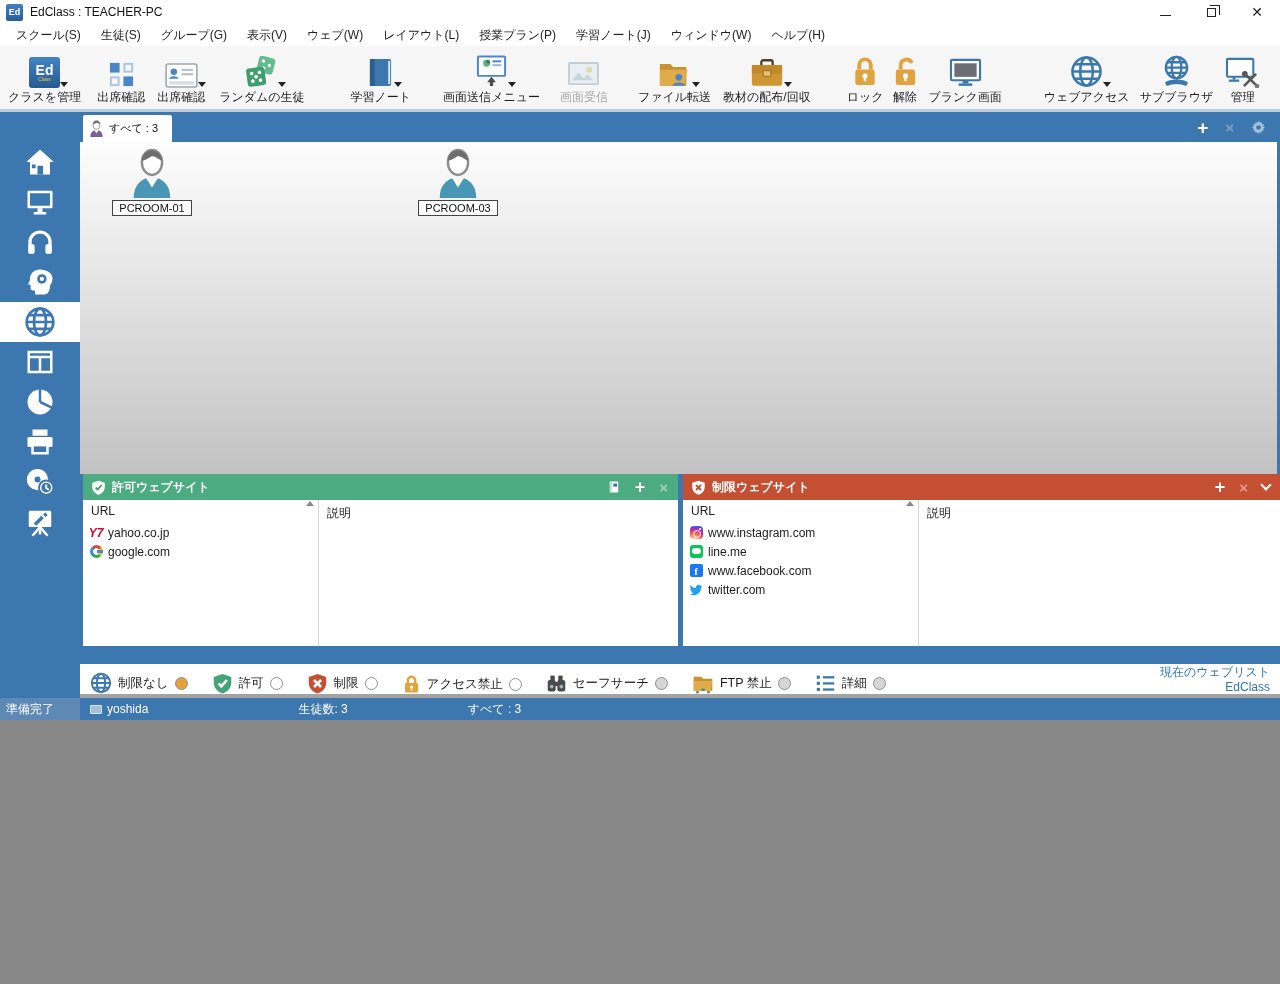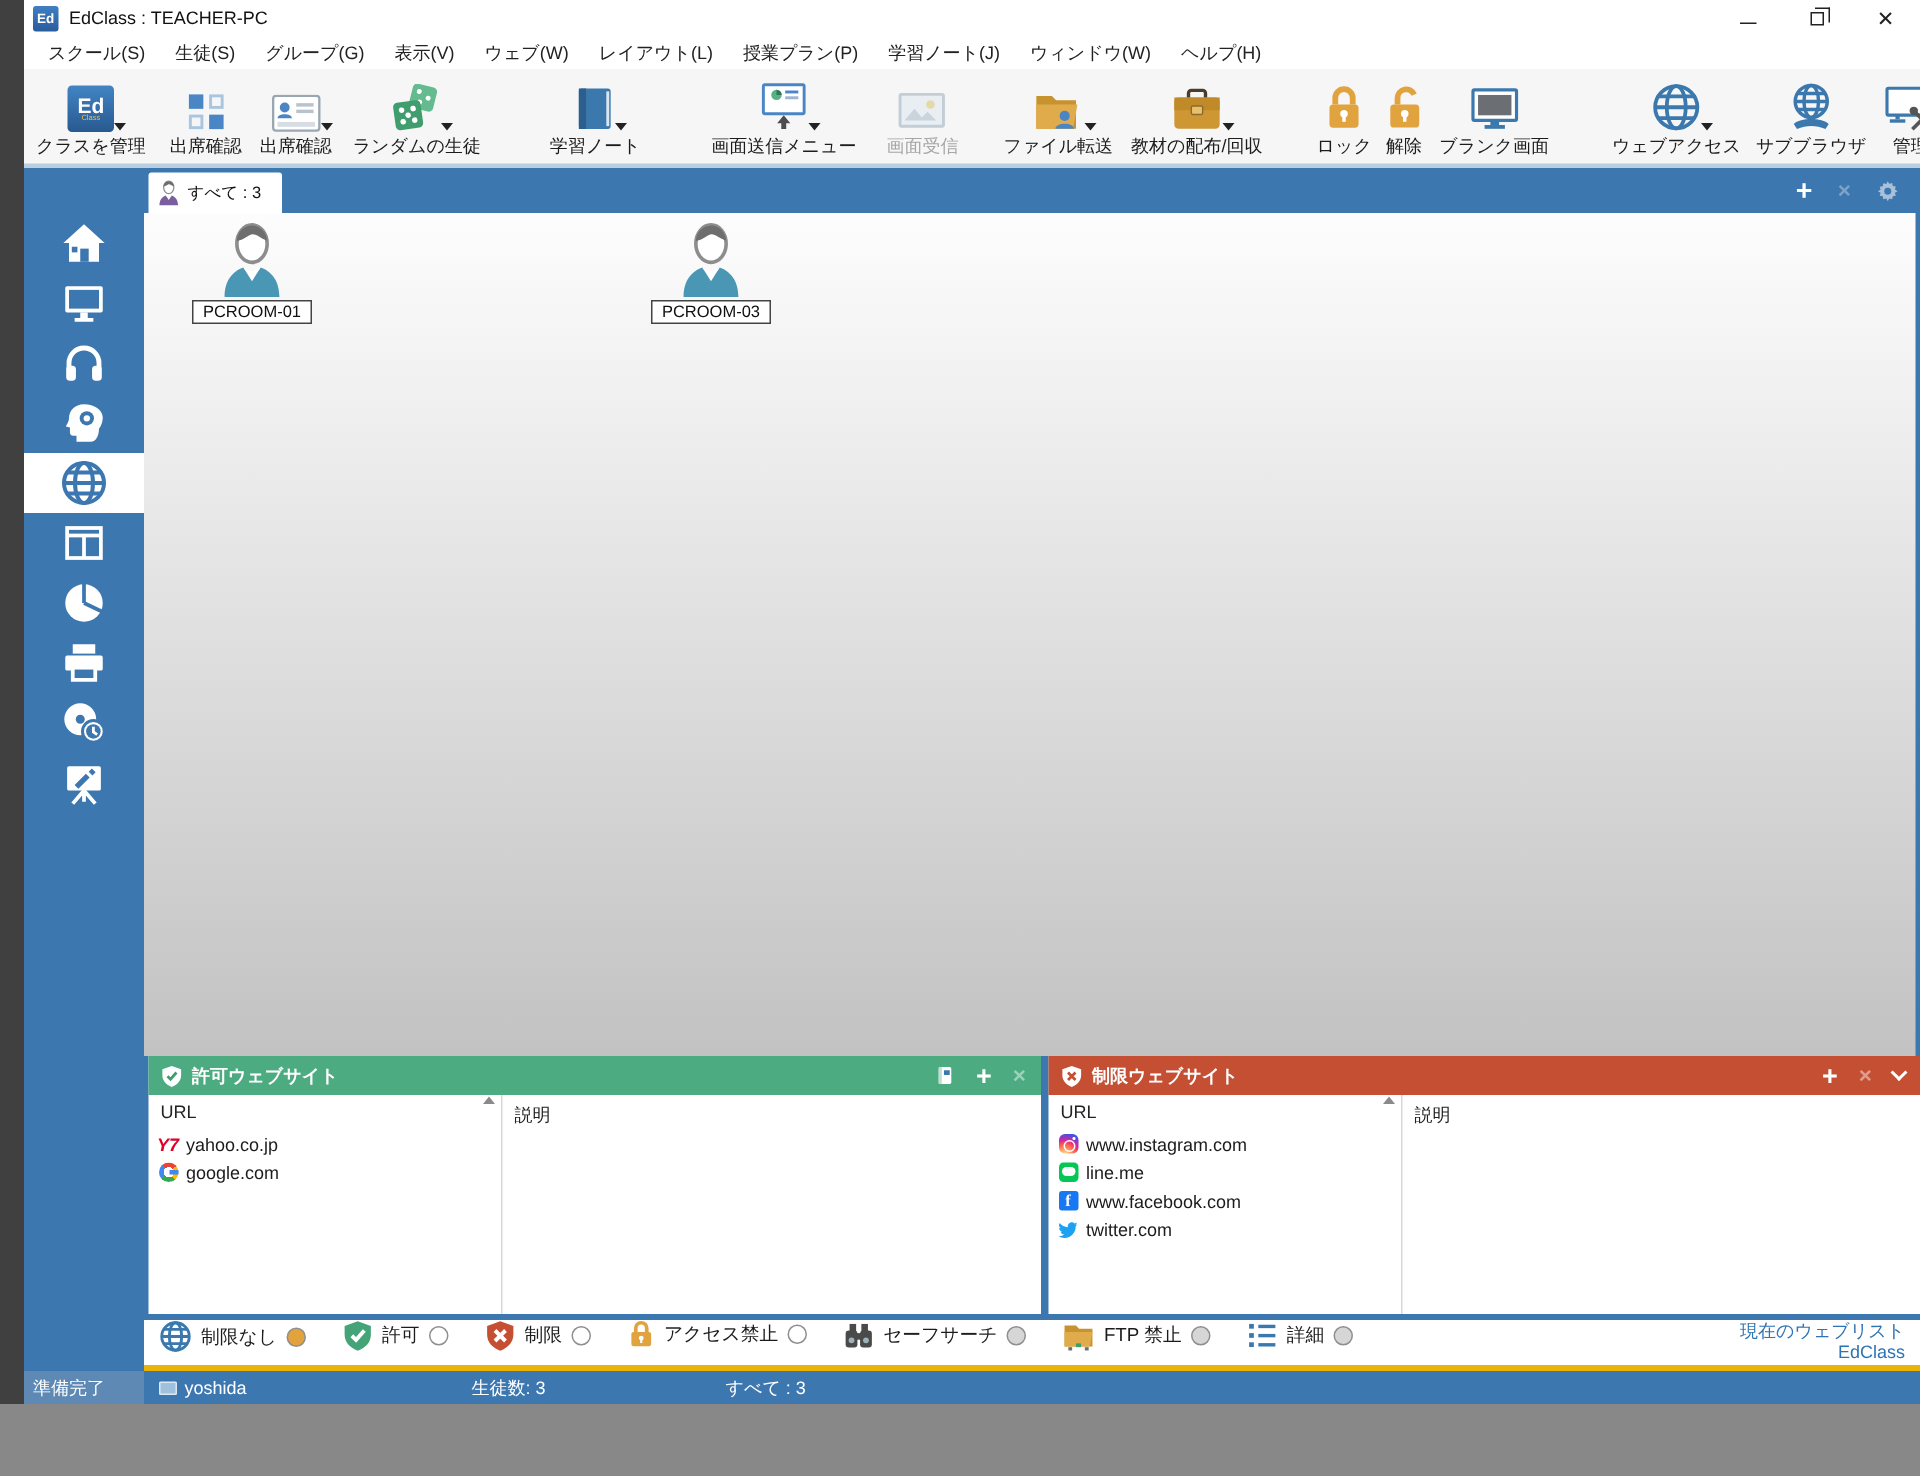--- a/index.html
+++ b/index.html
@@ -1,18 +1,18 @@
 <!DOCTYPE html>
 <html><head>
 <meta charset="utf-8">
 <style>
   * { box-sizing: border-box; }
   html,body { margin:0; padding:0; }
   body { font-family:"Liberation Sans", sans-serif; background:#888; }
-  .window { width:1280px; height:936px; background:#404040; display:flex; flex-direction:column; overflow:hidden;padding-left:16px; }
+  .window { width:1280px; height:720px; background:#404040; display:flex; flex-direction:column; overflow:hidden; }
 
   
   .titlebar { height:24px; background:#fff; display:flex; align-items:center; flex:0 0 auto; }
   .app-logo { width:17px; height:17px; margin:0 7px 0 6px; border-radius:2px;
     background:linear-gradient(#3f7fc1,#295c9c); color:#fff; font-size:9px; font-weight:bold;
     display:flex; align-items:center; justify-content:center; }
   .title-text { font-size:12px; color:#111; }
   .win-controls { margin-left:auto; display:flex; height:100%; }
   .win-btn { width:46px; display:flex; align-items:center; justify-content:center; color:#222; }
   .min-glyph { width:11px; border-bottom:1px solid #222; height:1px; margin-top:6px;}
@@ -81,21 +81,21 @@
   .google-g:after { content:""; position:absolute; right:0px; top:5px; width:6px; height:3px; background:#4285f4; }
   .ig { width:13px; height:13px; border-radius:4px; position:relative;
       background:radial-gradient(circle at 30% 110%, #fdf497 0%, #fd5949 45%, #d6249f 60%, #285AEB 90%); }
   .ig:before { content:""; position:absolute; left:3.5px; top:3.5px; width:6px; height:6px; border:1.2px solid #fff; border-radius:50%; }
   .ig:after { content:""; position:absolute; right:2px; top:2px; width:1.6px; height:1.6px; background:#fff; border-radius:50%; }
   .line-ic { width:13px; height:13px; border-radius:3px; background:#06c755; position:relative; }
   .line-ic:before { content:""; position:absolute; left:2px; top:3px; width:9px; height:6px; background:#fff; border-radius:3px; }
   .fb { width:13px; height:13px; border-radius:2px; background:#1877f2; color:#fff; font-weight:bold; font-size:11px; display:flex; align-items:flex-end; justify-content:center; line-height:1; font-family:"Liberation Serif", serif; }
 
   
-  .webbar { height:34px; background:#fff; display:flex; align-items:flex-start; padding-left:10px; border-bottom:4px solid #eab308; flex:0 0 auto; }
+  .webbar { height:34px; background:#fff; display:flex; align-items:flex-end; padding-left:10px; border-bottom:4px solid #a3a3a3; flex:0 0 auto;margin-top:14px; }
   .mode { display:flex; align-items:center; gap:6px; margin-right:24px; }
   .mode-label { font-size:12.5px; color:#1c1c1c; white-space:nowrap; }
   .radio { width:13px; height:13px; border-radius:50%; border:1.5px solid #8f8f8f; background:#fff; flex:0 0 auto; }
   .radio.sel { background:#e2a33c; }
   .radio.dis { background:#d6d6d6; }
   .current-list { margin-left:auto; text-align:right; padding-right:10px; color:#2e74b5; font-size:12px; line-height:1.2; }
 
   
   .statusbar { height:22px; background:#3d77b0; display:flex; align-items:center; color:#fff; font-size:12px; flex:0 0 auto; }
   .status-ready { width:80px; height:100%; background:#5d89b4; display:flex; align-items:center; padding-left:6px; flex:0 0 auto; }
@@ -206,21 +206,21 @@
         <svg viewBox="0 0 28 32" width="27" height="31">
             <rect x="3" y="2" width="22" height="28" rx="2" fill="#3b78ad"></rect>
             <rect x="3" y="2" width="5" height="28" fill="#2c5f8d"></rect>
             <rect x="22" y="4" width="2" height="24" fill="#dce6ef"></rect>
           </svg>
         <span class="caret-down"></span>
       </div>
       <div class="tool-label">学習ノート</div>
     </div>
 
-    <div class="tool" style="margin-left:47px">
+    <div class="tool" style="margin-left:32px">
       <div class="tool-icon">
         <svg viewBox="0 0 34 34" width="33" height="33">
             <rect x="3" y="1.5" width="28" height="20" rx="1" fill="#fff" stroke="#4a86c5" stroke-width="2"></rect>
             <circle cx="12" cy="8.5" r="3.6" fill="#57b184"></circle>
             <path d="M12 8.5 V4.9 A3.6 3.6 0 0 1 15.6 8.5 Z" fill="#2c7a52"></path>
             <rect x="18" y="5.5" width="9" height="2" fill="#4a86c5"></rect>
             <rect x="18" y="9.5" width="9" height="2" fill="#9ab6d2"></rect>
             <path d="M17 22.5 l-4.5 5.5 h2.8 v4 h3.4 v-4 h2.8 Z" fill="#4c4c4c"></path>
           </svg>
         <span class="caret-down"></span>

